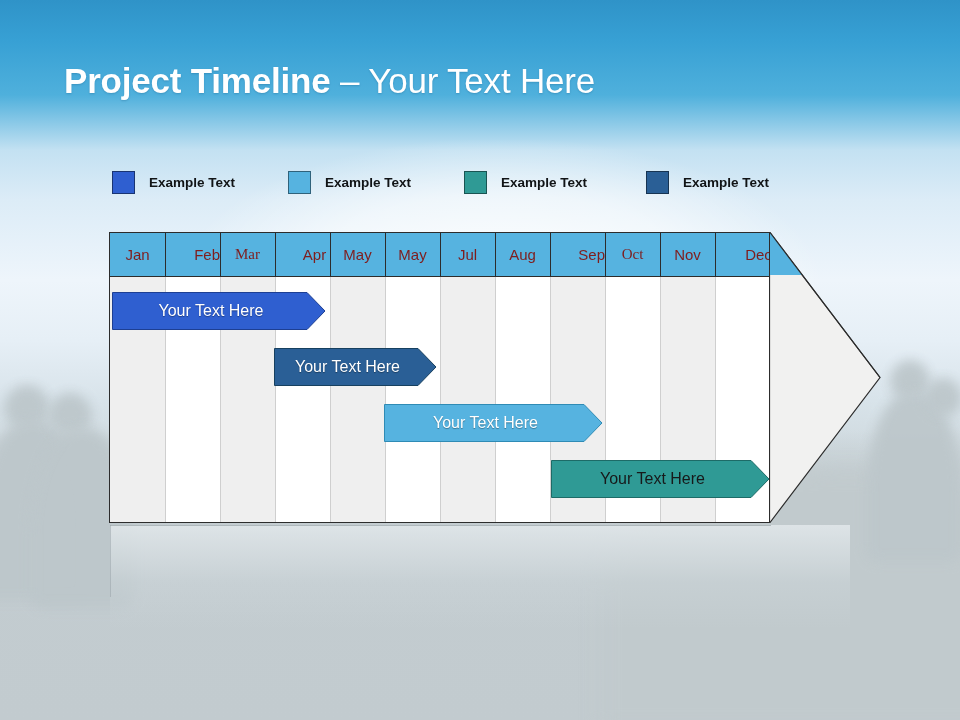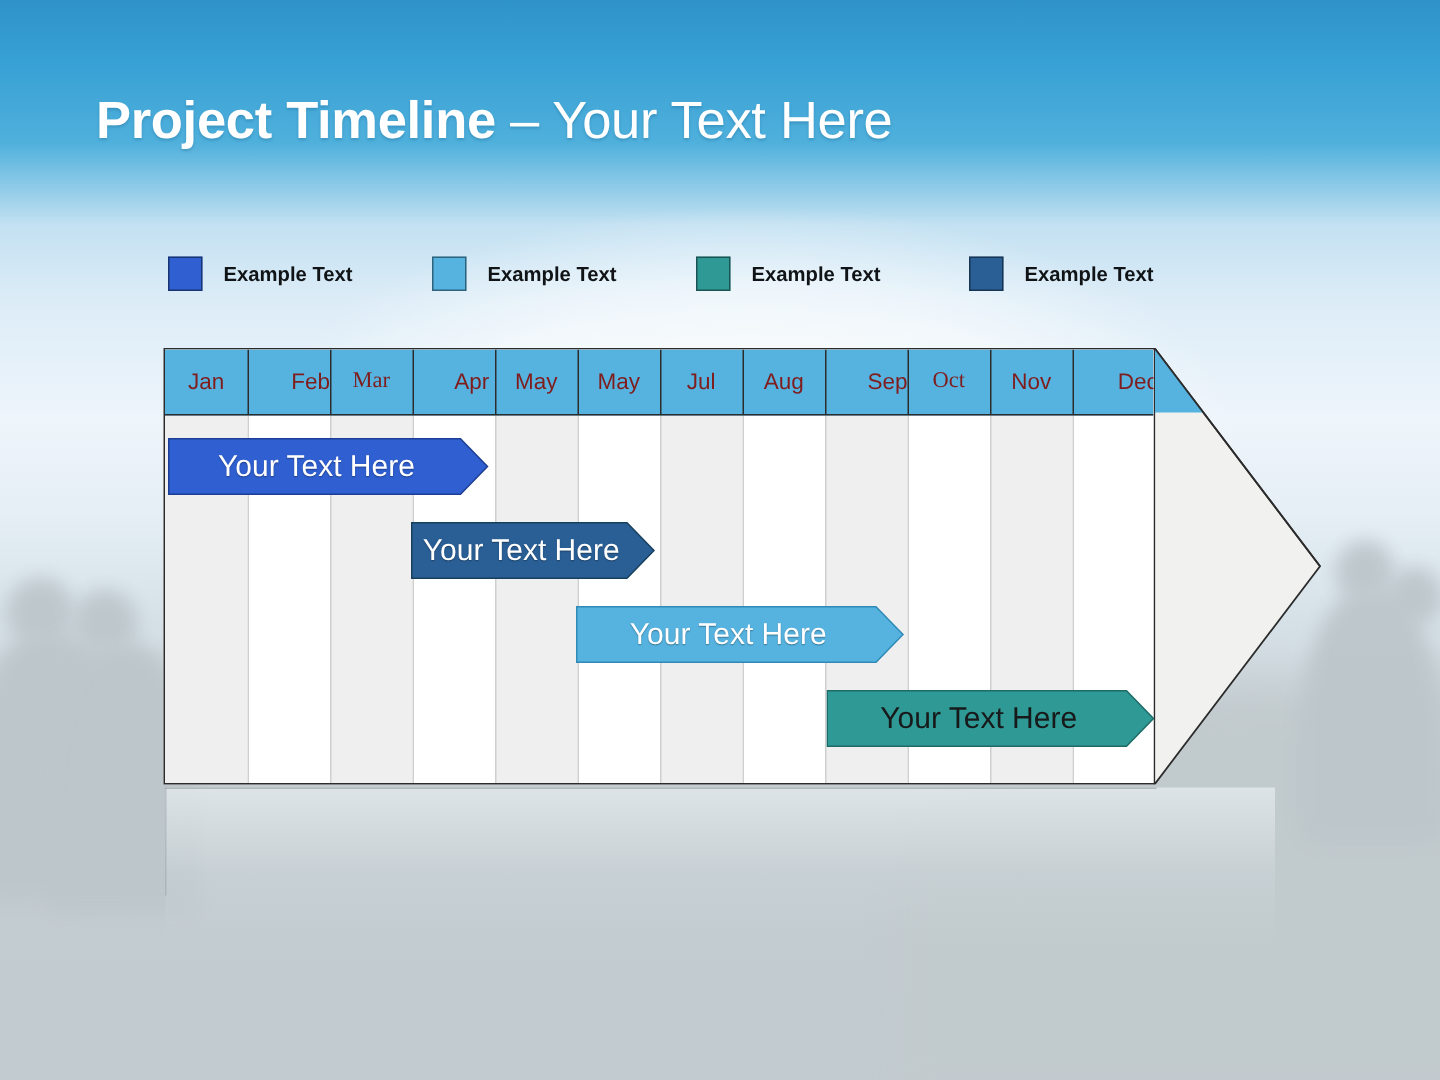--- a/index.html
+++ b/index.html
@@ -200,21 +200,21 @@
     align-items: center;
     justify-content: center;
   }
   .bar svg {
     position: absolute;
     left: 0; top: 0;
   }
   .bar-label {
     position: relative;
     z-index: 2;
-    font-size: 20px;
+    font-size: 16px;
     white-space: nowrap;
     padding-right: 16px;
   }
   .bar-label.light {
     color: #ffffff;
     text-shadow: 0 1px 1px rgba(0,0,0,0.35);
   }
   .bar-label.dark {
     color: #17191a;
   }

